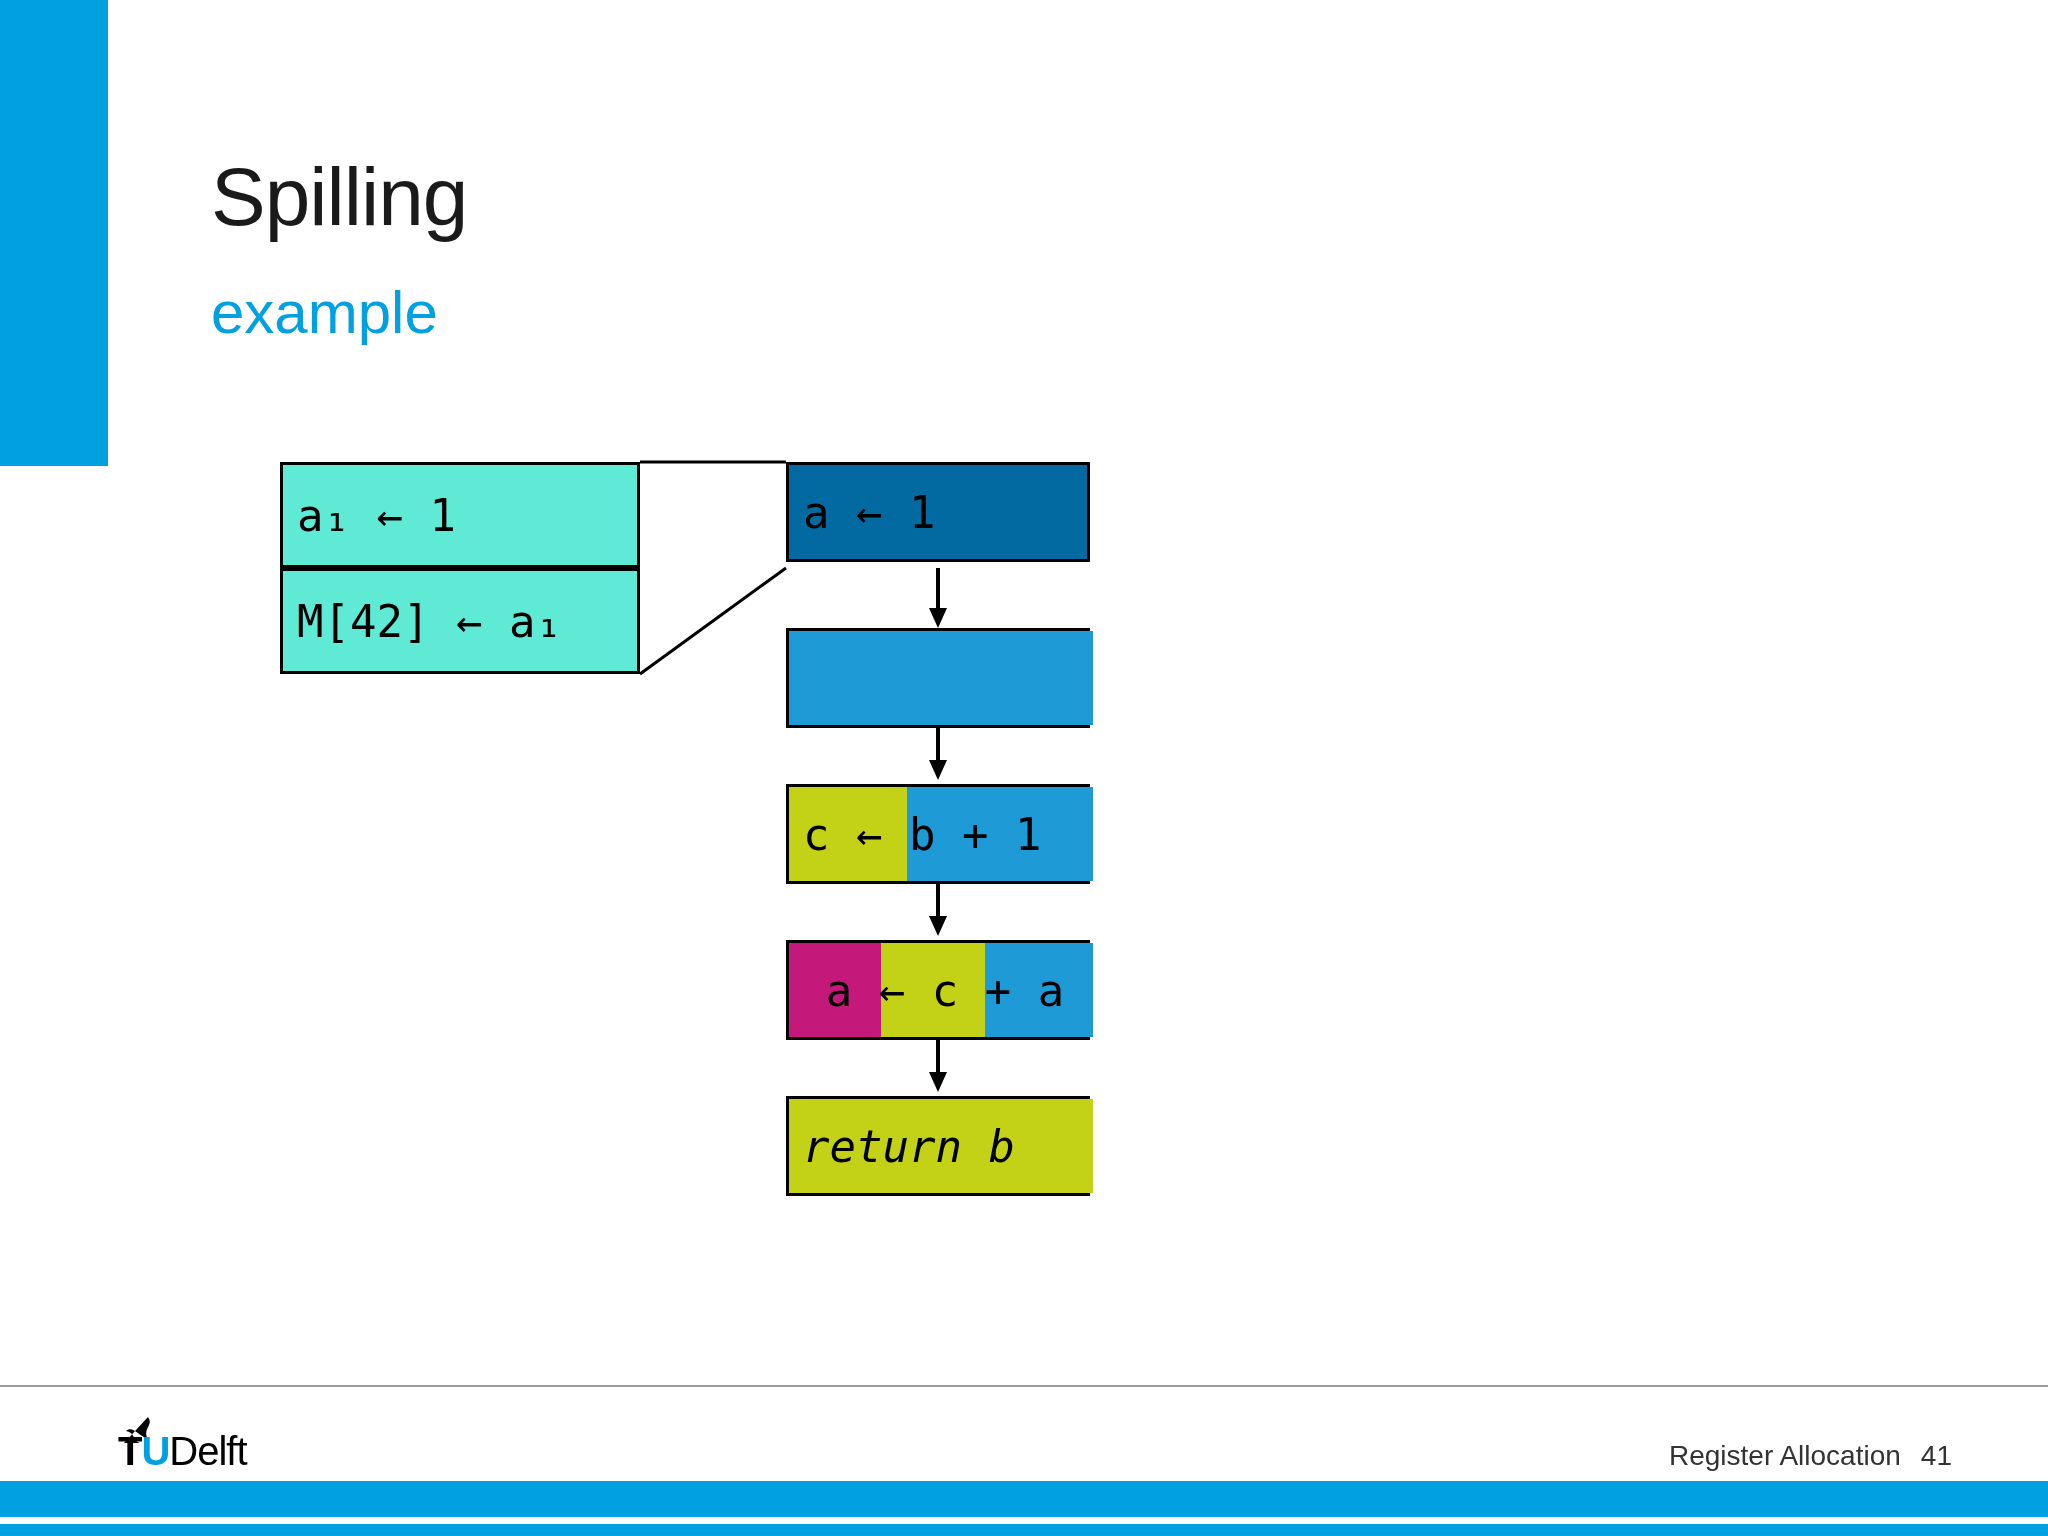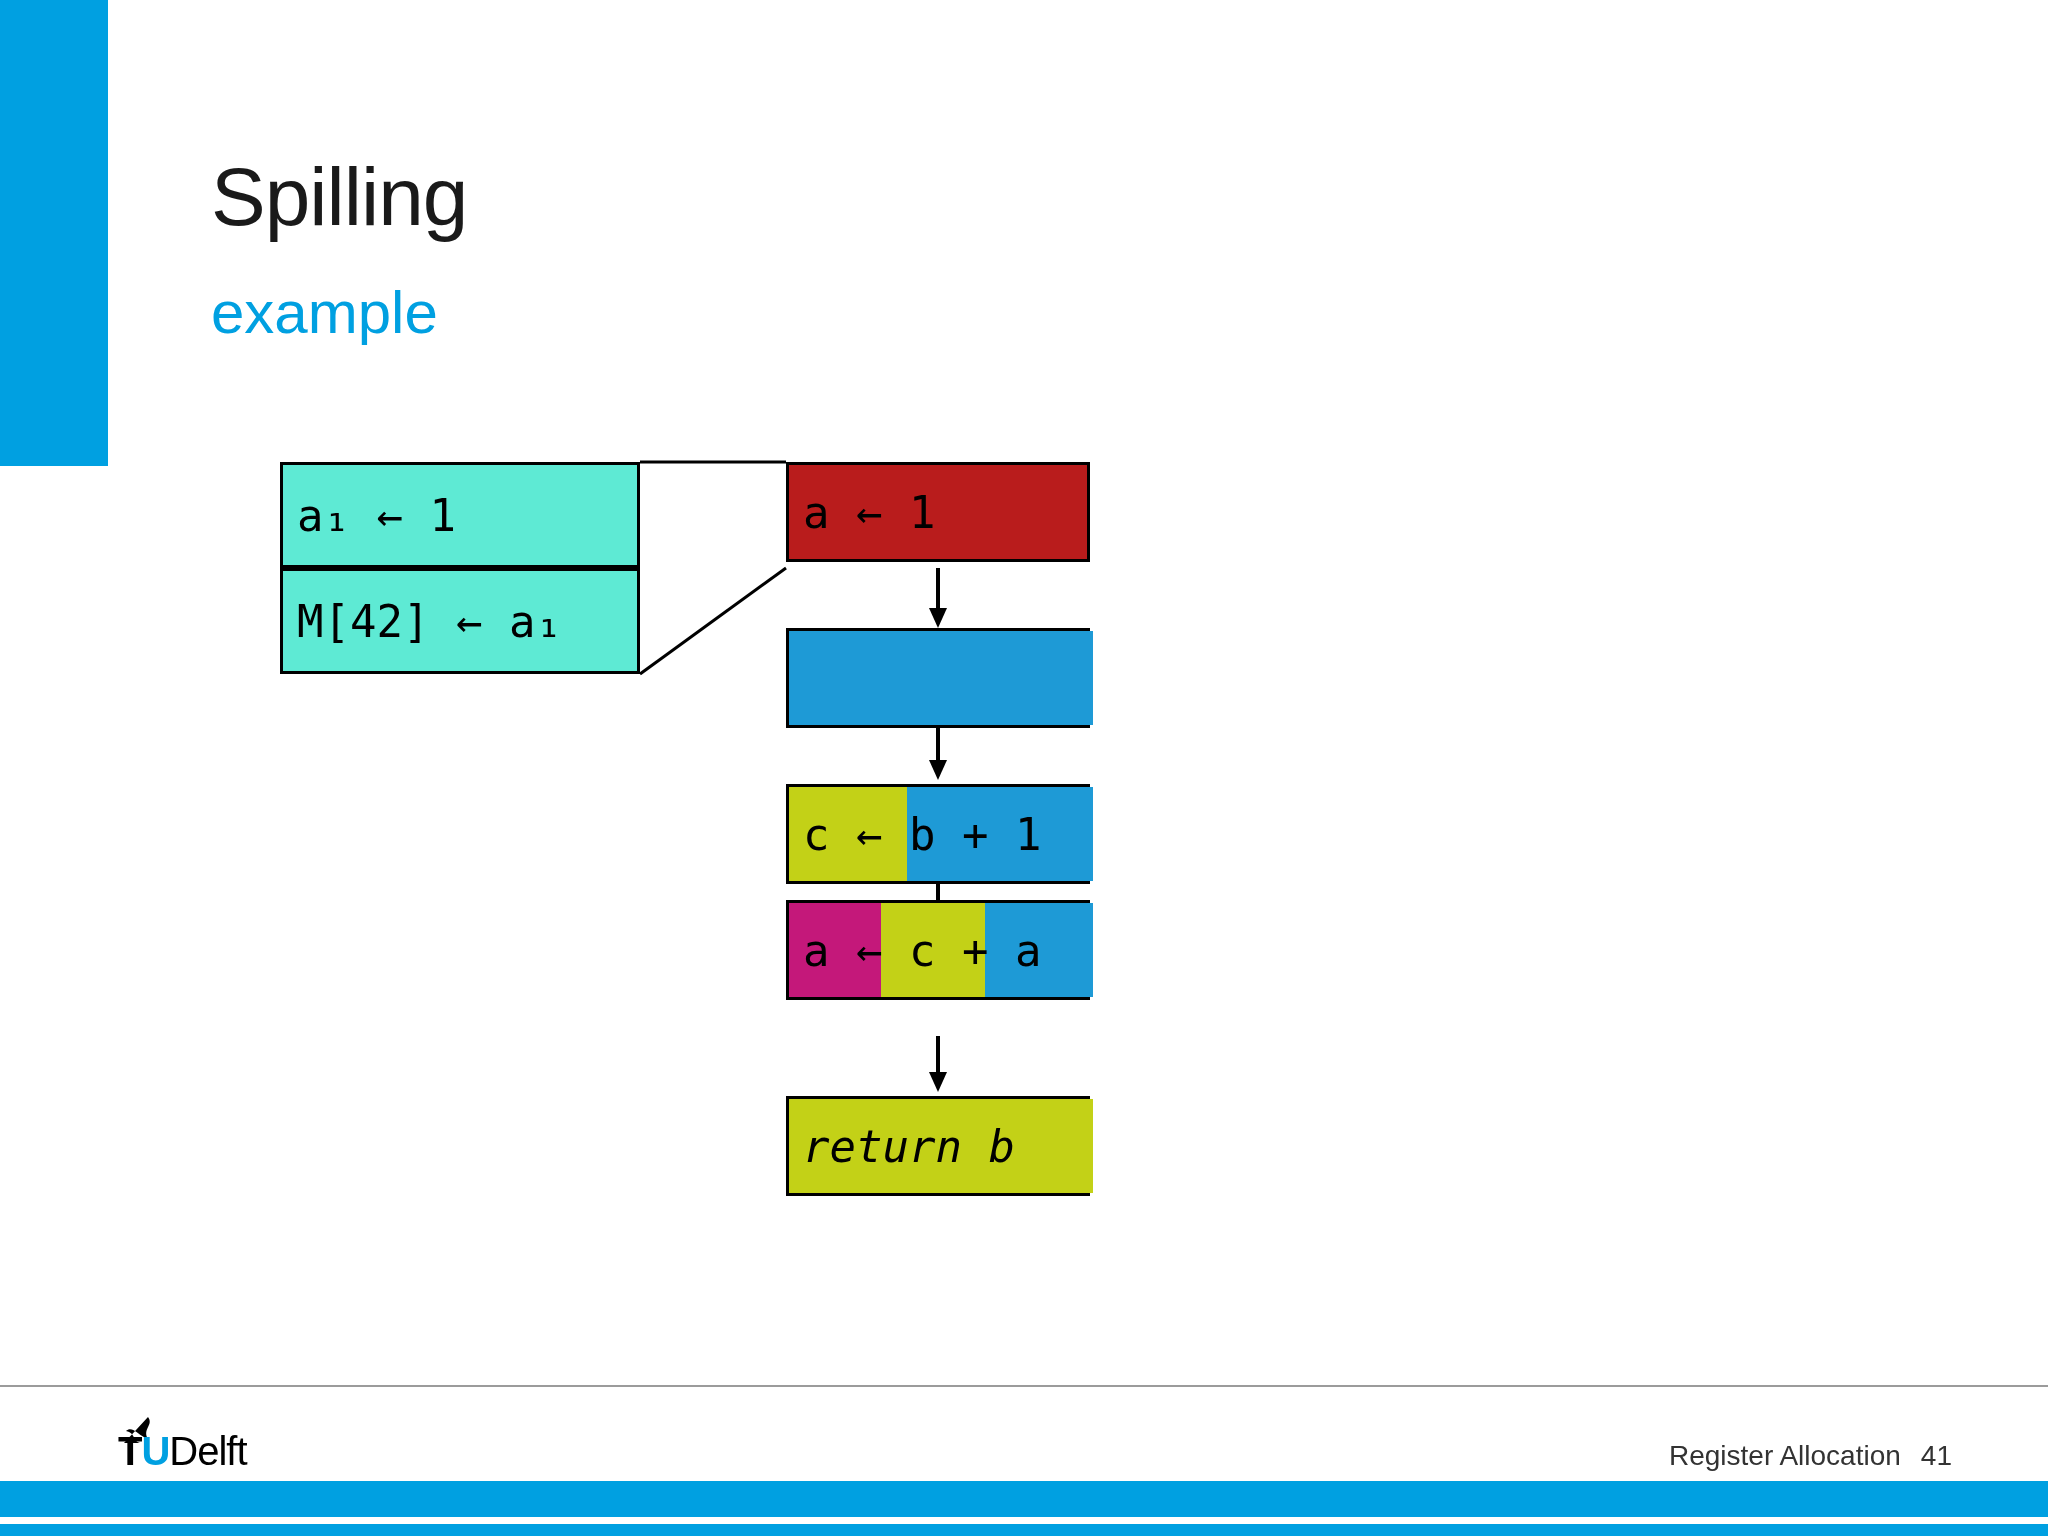--- a/index.html
+++ b/index.html
@@ -107,21 +107,21 @@
     left: 786px;
     width: 304px;
     height: 100px;
     border: 3px solid #000000;
     box-sizing: border-box;
     font-family: "DejaVu Sans Mono", monospace;
     font-size: 44px;
     display: flex;
     align-items: center;
     white-space: pre;
-    background: #b91c1c;
+    background: #0369a1;
   }
   .cb .fill {
     position: absolute;
     top: 0;
     height: 100%;
     z-index: 0;
   }
   .cb .txt {
     position: relative;
     z-index: 1;
@@ -198,21 +198,21 @@
 <div class="cb" style="top:628px;">
   <span class="fill blue" style="left:0; width:304px;"></span>
 </div>
 
 <div class="cb" style="top:784px;">
   <span class="fill olive" style="left:0; width:118px;"></span>
   <span class="fill blue" style="left:118px; width:186px;"></span>
   <span class="txt">c ← b + 1</span>
 </div>
 
-<div class="cb" style="top:900px;">
+<div class="cb" style="top:940px;justify-content:center;">
   <span class="fill magenta" style="left:0; width:92px;"></span>
   <span class="fill olive" style="left:92px; width:104px;"></span>
   <span class="fill blue" style="left:196px; width:108px;"></span>
   <span class="txt">a ← c + a</span>
 </div>
 
 <div class="cb" style="top:1096px;font-style:italic;">
   <span class="fill olive" style="left:0; width:304px;"></span>
   <span class="txt">return b</span>
 </div>

